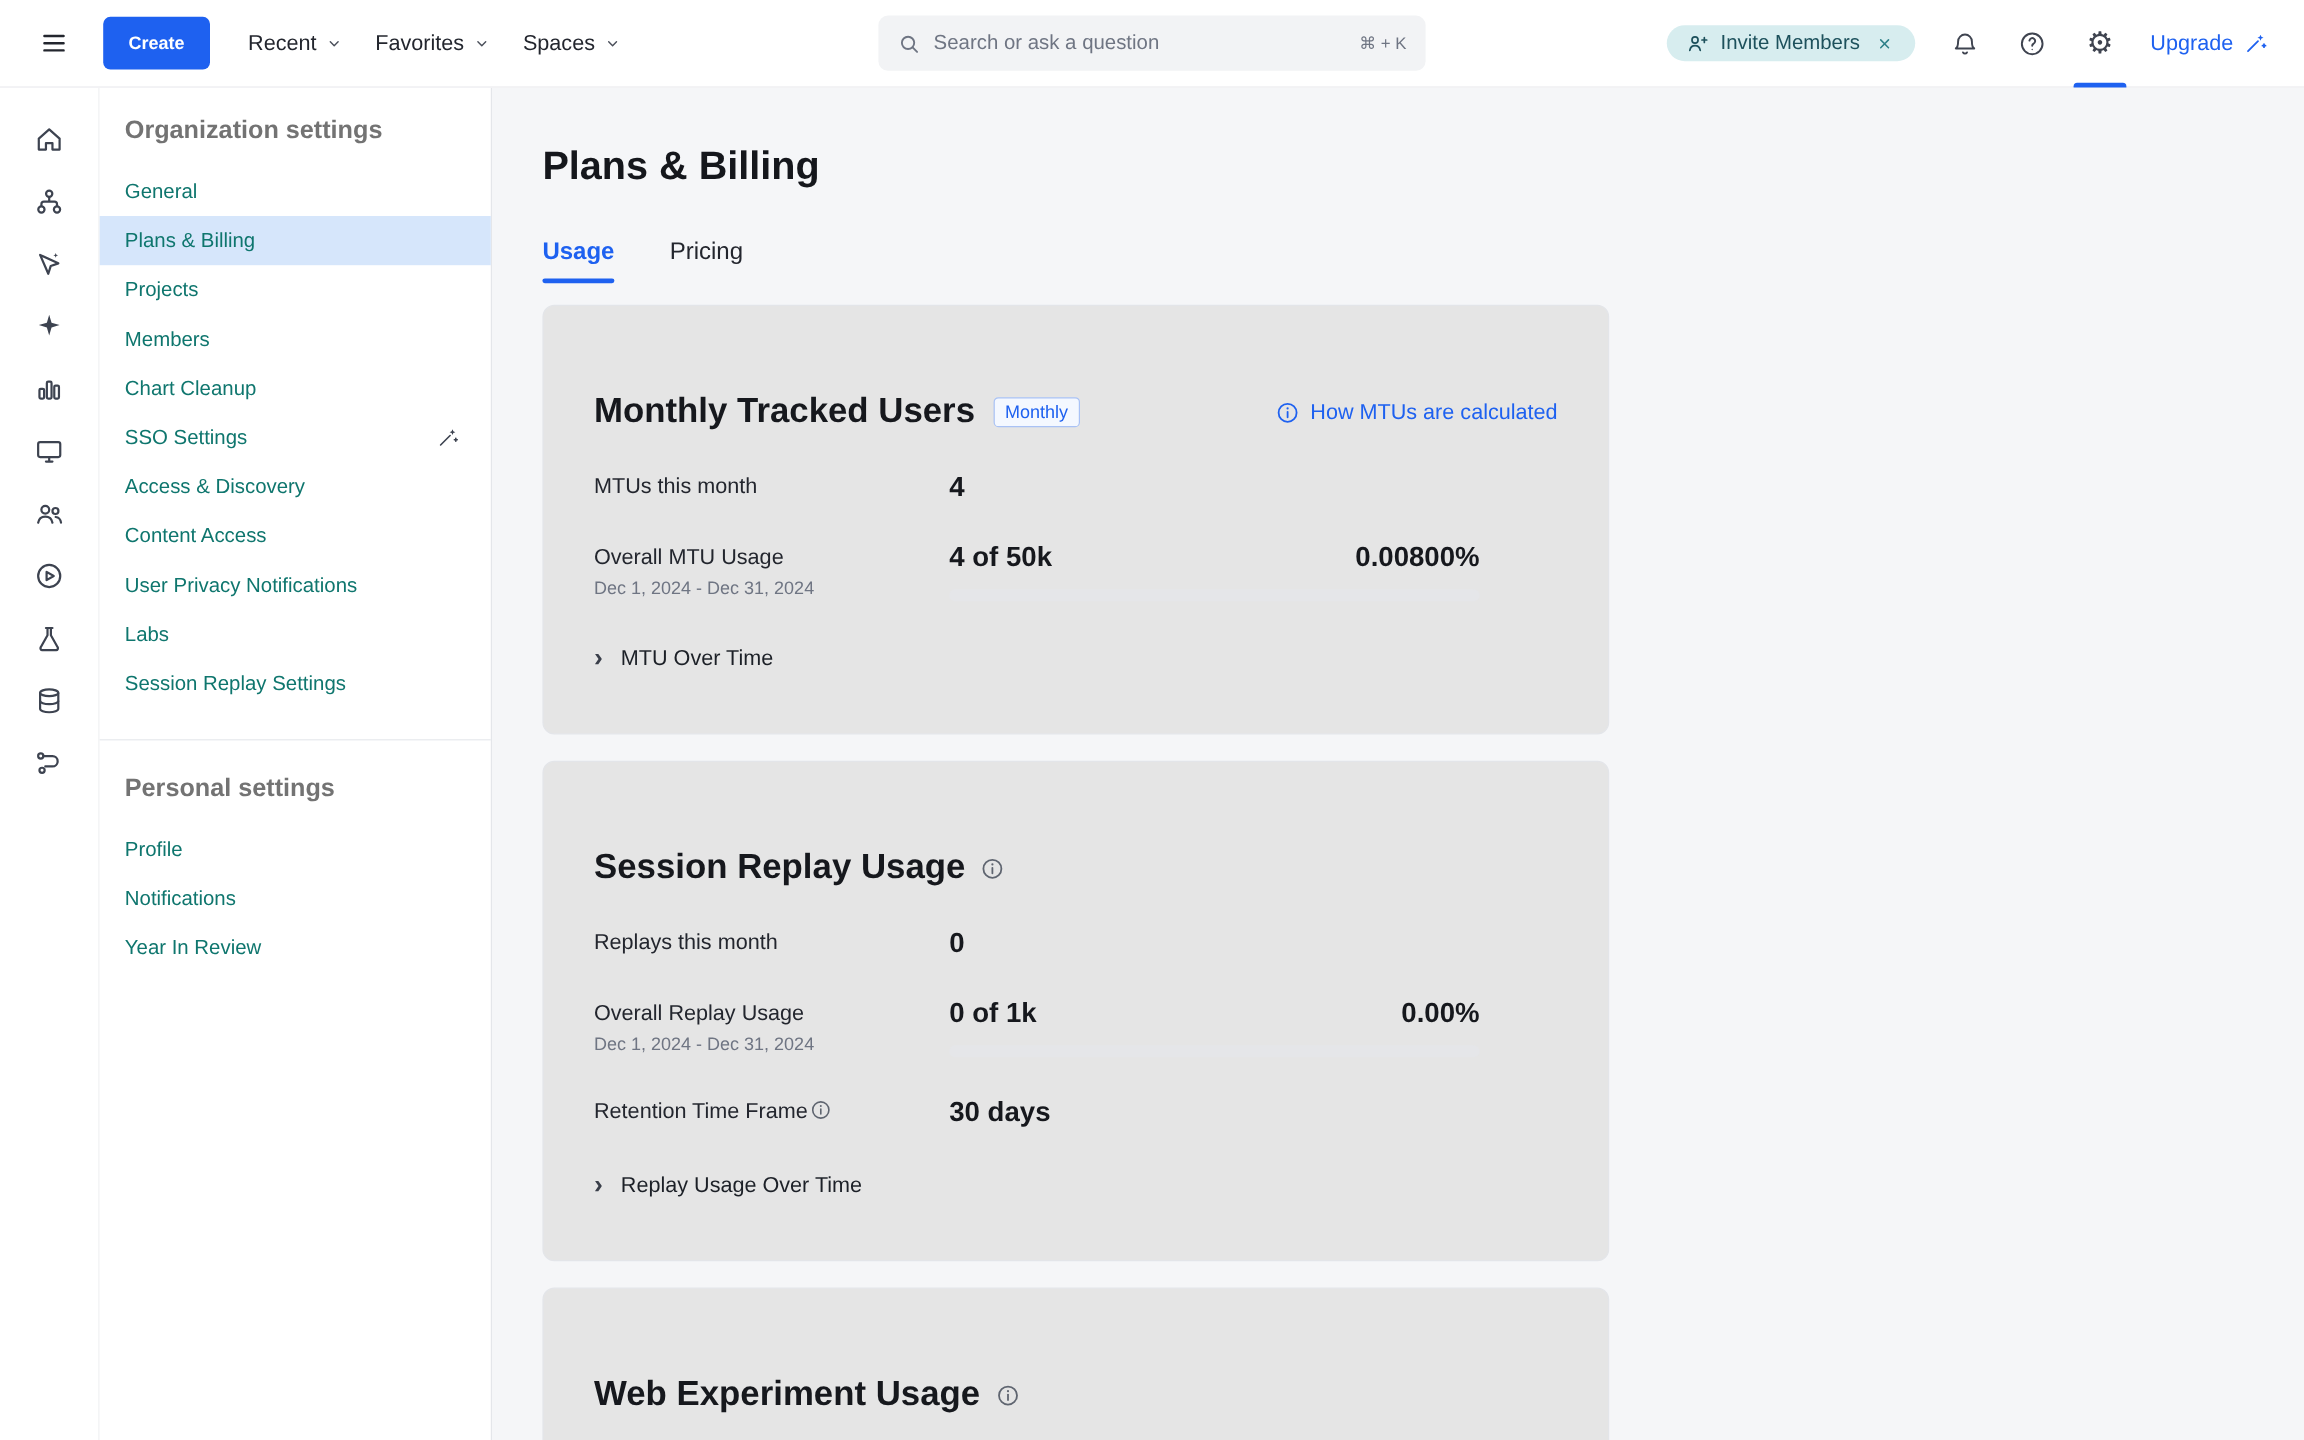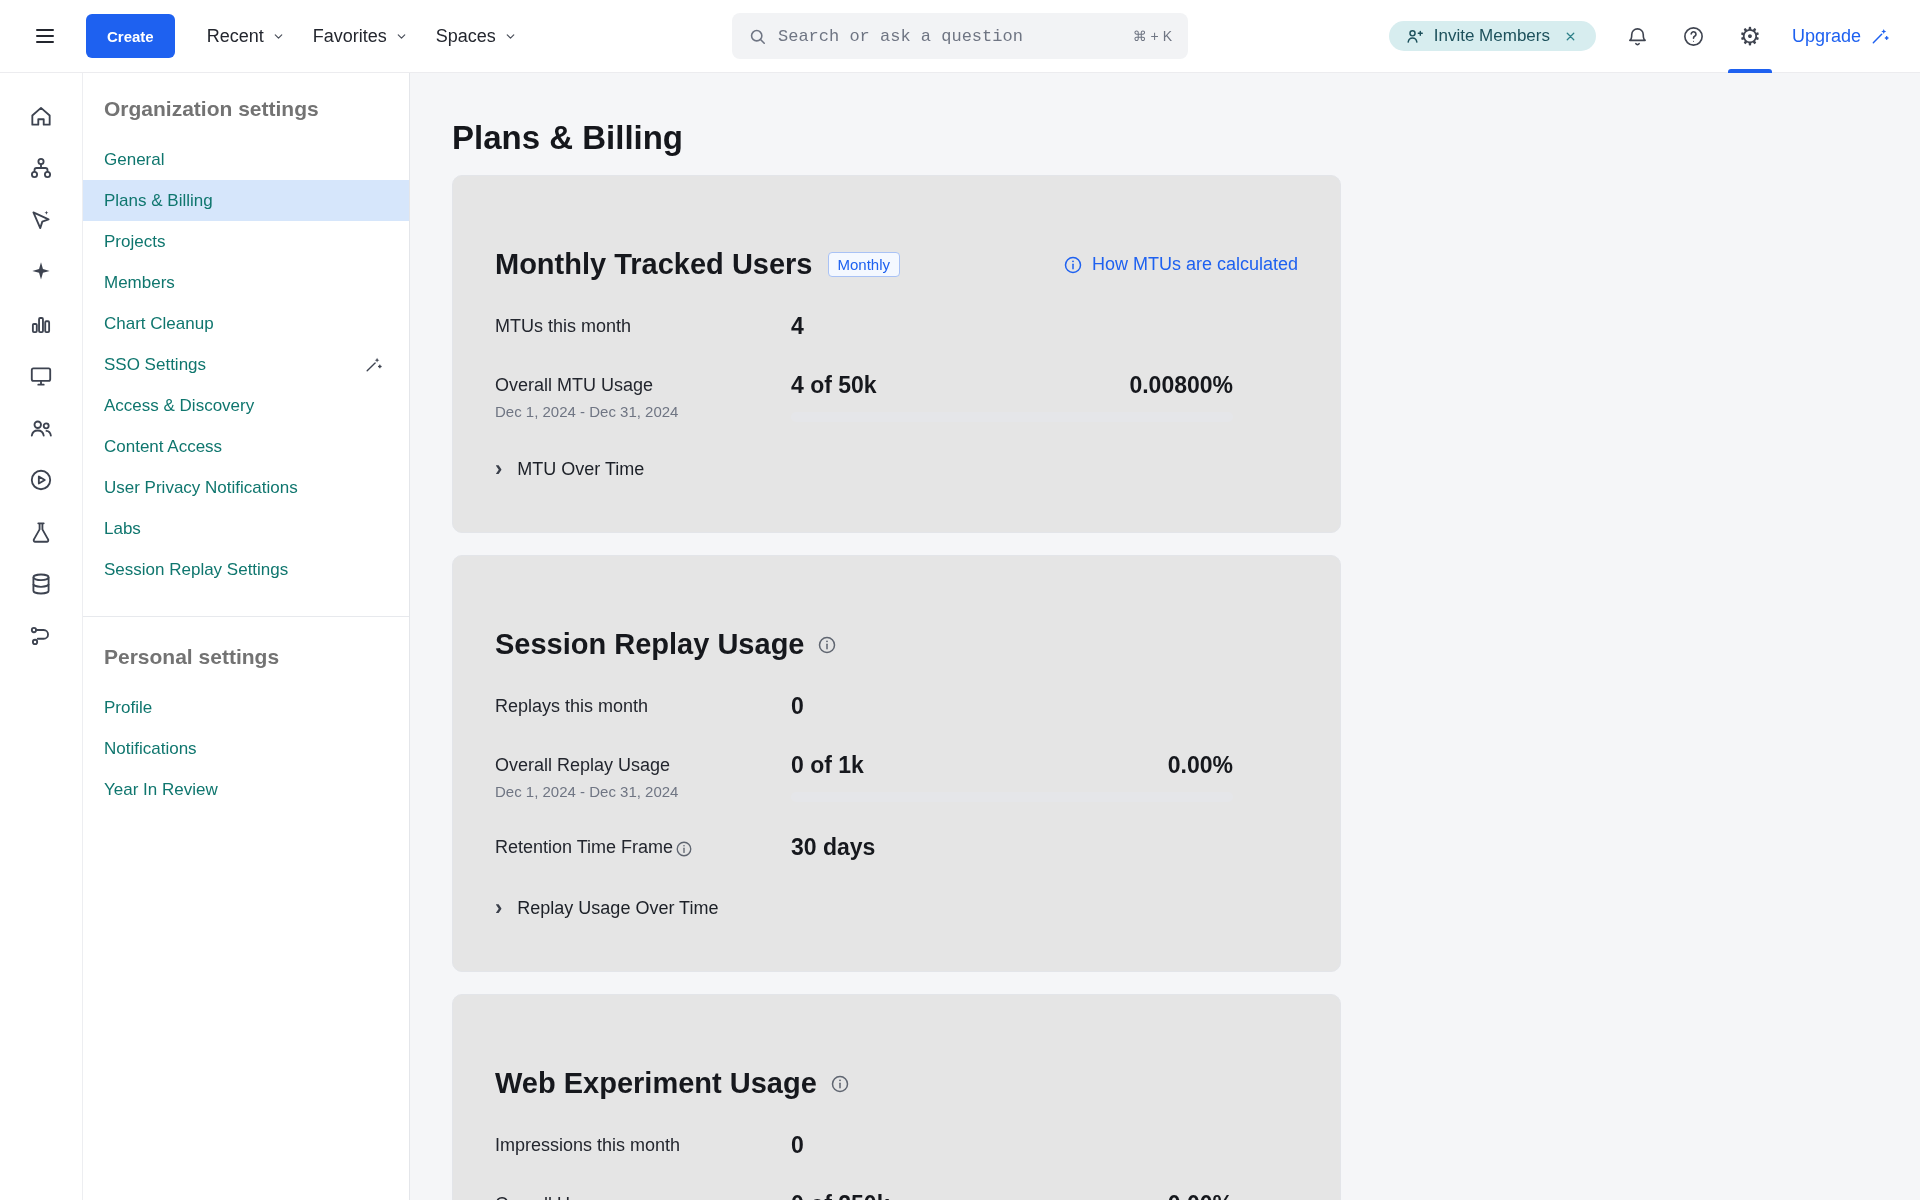--- a/index.html
+++ b/index.html
@@ -8,21 +8,21 @@
   svg{display:block}
 
   
   .topbar{height:73px;background:#fff;display:flex;align-items:center;padding:0 30px;position:relative;border-bottom:1px solid #ececef;z-index:10}
   .hamburger{width:30px;height:30px;display:flex;align-items:center;justify-content:center;cursor:pointer;color:#23262e}
   .btn-create{margin-left:26px;background:#1e61f0;color:#fff;font-size:15px;font-weight:700;height:44px;padding:0 21px;border:none;border-radius:6px;cursor:pointer;font-family:inherit}
   .topnav{display:flex;margin-left:18px}
   .menu{display:flex;align-items:center;gap:8px;font-size:18px;color:#23262e;padding:10px 14px;cursor:pointer;white-space:nowrap}
   .menu .chev-dn{color:#4a4f5a}
   .search{position:absolute;left:50%;top:50%;transform:translate(-50%,-50%);width:456px;height:46px;background:#f2f3f5;border-radius:8px;display:flex;align-items:center;padding:0 16px;gap:11px}
-  .search input{flex:1;border:none;background:transparent;font-size:17px;color:#23262e;outline:none;font-family:Liberation Mono, monospace}
+  .search input{flex:1;border:none;background:transparent;font-size:17px;color:#23262e;outline:none;font-family:Liberation Sans, sans-serif}
   .search input::placeholder{color:#6f7583}
   .shortcut{font-size:14px;color:#6f7583;white-space:nowrap}
   .top-right{margin-left:auto;display:flex;align-items:center;gap:28px}
   .invite-pill{display:flex;align-items:center;gap:10px;background:#d7edef;color:#1d515c;height:30px;padding:0 14px 0 16px;border-radius:21px;font-size:17px;font-weight:500;cursor:pointer;white-space:nowrap}
   .invite-pill .close-x{display:flex;align-items:center;justify-content:center;width:22px;height:22px;cursor:pointer;color:#2e8189}
   .iconbtn{width:28px;height:28px;display:flex;align-items:center;justify-content:center;cursor:pointer;color:#3f4450}
   .gearwrap{position:relative;height:73px;display:flex;align-items:center}
   .gearwrap::after{content:"";position:absolute;bottom:0;left:50%;transform:translateX(-50%);width:44px;height:4px;background:#1e61f0;border-radius:3px 3px 0 0}
   .gear-glyph{font-size:25px;line-height:1;color:#3f4450}
   .upgrade{display:flex;align-items:center;gap:9px;color:#1e61f0;font-size:18px;font-weight:500;cursor:pointer;white-space:nowrap}
@@ -56,21 +56,21 @@
   .card-title{font-size:29px;font-weight:700;color:#16181d}
   .badge{margin-left:15px;font-size:15px;font-weight:500;color:#1e61f0;border:1px solid #a9c2f5;background:#f4f8ff;border-radius:4px;padding:3px 9px}
   .card-link{margin-left:auto;display:flex;align-items:center;gap:9px;color:#1e61f0;font-size:18px;cursor:pointer}
   .title-info{margin-left:13px;color:#5f6570;cursor:pointer;display:flex;align-items:center}
   .info-svg{width:20px;height:20px}
   .info-svg.sm{width:18px;height:18px}
   .info-svg.blue{color:#1e61f0}
 
   .row{display:flex;align-items:flex-start;margin-top:32px}
   .row-label{width:296px;font-size:18px;color:#23262e;padding-top:3px;flex:0 0 296px}
-  .row-label.with-icon{display:flex;align-items:flex-end;gap:2px}
+  .row-label.with-icon{display:flex;align-items:flex-start;gap:2px}
   .row-label .sub{margin-top:7px;font-size:15px;color:#6f7583}
   .row-value{font-size:23px;font-weight:700;color:#16181d}
   .usage-col{width:442px}
   .usage-top{display:flex;justify-content:space-between;align-items:flex-end}
   .progress{margin-top:13px;height:10px;background:#e5e6e9;border-radius:5px;overflow:hidden}
   .progress .fill{height:100%;background:#1e61f0;border-radius:5px}
   .expander{display:flex;align-items:center;gap:15px;margin-top:36px;font-size:18px;color:#1c2027;cursor:pointer}
   .expander .chev{font-size:22px;line-height:1;color:#3a3f4a;font-weight:700}
 </style>
 </head>
@@ -296,20 +296,24 @@
         <span>Notifications</span>
       </div>
     <div class="side-item">
         <span>Year In Review</span>
       </div>
   </aside>
 
   <main class="main">
     <h1 class="page-title">Plans &amp; Billing</h1>
 
+    <div class="tabs">
+      <div class="tab active">Usage</div>
+      <div class="tab">Pricing</div>
+    </div>
 
     <section class="card">
       <div class="card-head">
         <span class="card-title">Monthly Tracked Users</span>
         <span class="badge">Monthly</span>
         <span class="card-link">
           <svg class="info-svg blue" viewBox="0 0 24 24" fill="none" stroke="currentColor" stroke-width="1.8">
               <circle cx="12" cy="12" r="9"></circle>
               <path d="M12 11v5.5" stroke-linecap="round"></path>
               <circle cx="12" cy="7.6" r="1.1" fill="currentColor" stroke="none"></circle>

